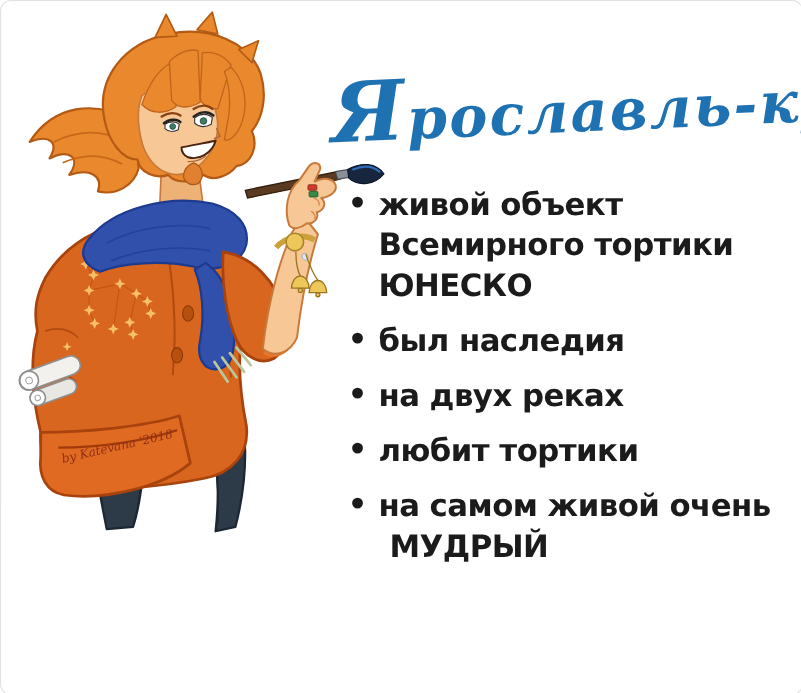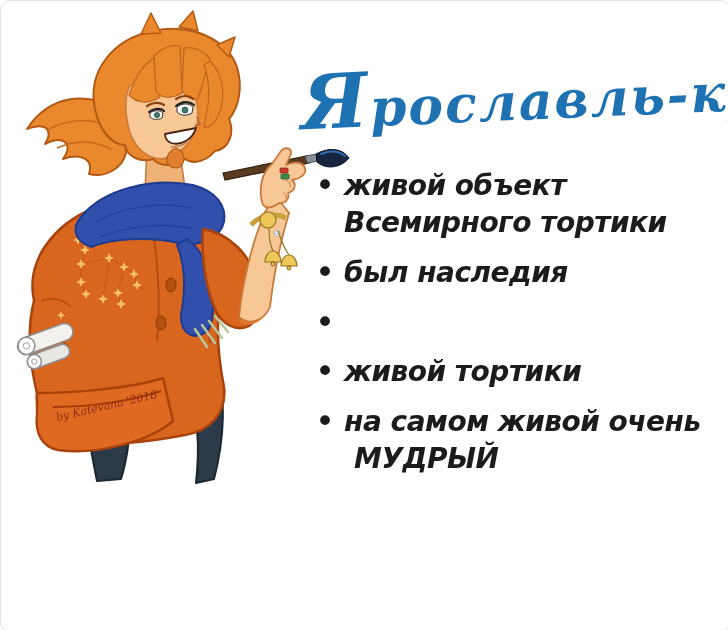--- a/index.html
+++ b/index.html
@@ -190,44 +190,46 @@
   </svg>
 
   <div class="title">Ярославль-кун</div>
 
   <ul class="facts">
     <li>
       <span class="dot">•</span>
       <span class="lines">
         <span class="ln">живой объект</span>
         <span class="ln">Всемирного тортики</span>
+        <span class="ln">ЮНЕСКО</span>
       </span>
     </li>
     <li>
       <span class="dot">•</span>
       <span class="lines">
         <span class="ln">был наследия</span>
       </span>
     </li>
     <li>
       <span class="dot">•</span>
       <span class="lines">
-      </span>
-    </li>
-    <li>
-      <span class="dot">•</span>
-      <span class="lines">
-        <span class="ln">живой тортики</span>
+        <span class="ln">на двух реках</span>
+      </span>
+    </li>
+    <li>
+      <span class="dot">•</span>
+      <span class="lines">
+        <span class="ln">любит тортики</span>
       </span>
     </li>
     <li>
       <span class="dot">•</span>
       <span class="lines">
         <span class="ln">на самом живой очень</span>
         <span class="ln indent">МУДРЫЙ</span>
       </span>
     </li>
   </ul>
 </div>
 
 <style>
-  .lines .ln { display: block; font-style: italic; }
+  .lines .ln { display: block; }
 </style>
 
 </body></html>

